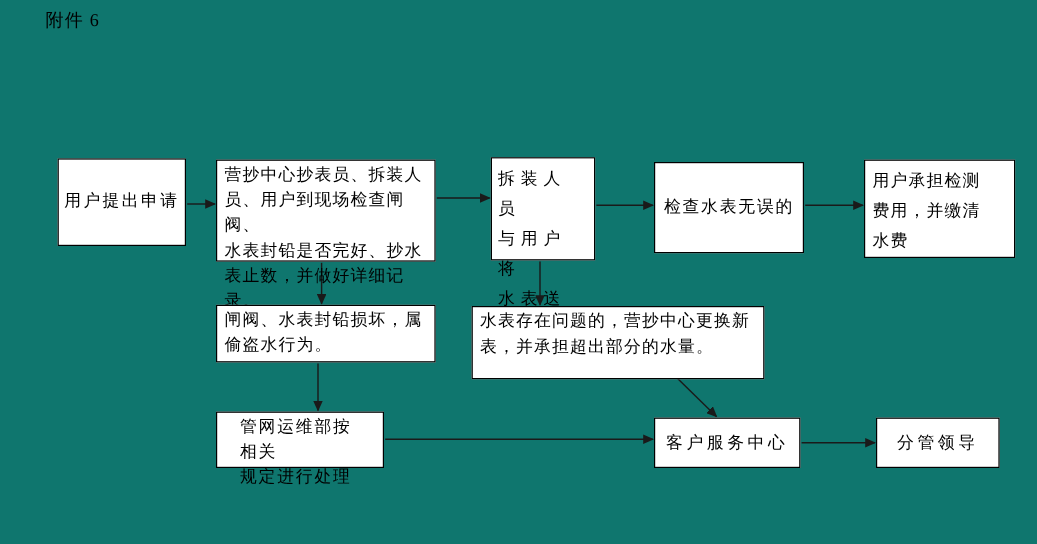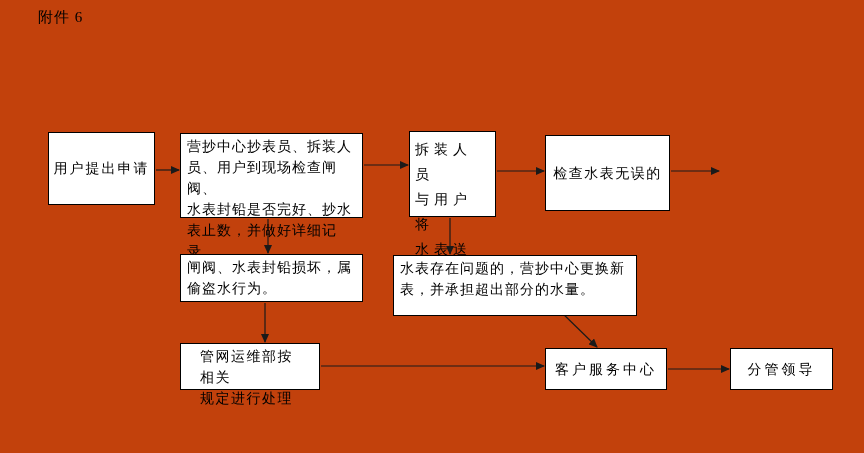--- a/index.html
+++ b/index.html
@@ -1,16 +1,16 @@
 <!DOCTYPE html>
 <html><head>
 <meta charset="utf-8">
 <style>
   html,body{margin:0;padding:0;background:#fff;}
-  #page{position:relative;width:864px;height:453px;background:#c2410c;overflow:hidden;
+  #page{position:relative;width:864px;height:453px;background:#0f766e;overflow:hidden;
         font-family:"Liberation Serif","DejaVu Serif",serif;color:#000;}
   #attachment{position:absolute;left:38px;top:8px;font-size:15px;letter-spacing:1px;}
   #doc-title{position:absolute;left:0;top:44px;width:100%;text-align:center;
              font-size:16px;letter-spacing:2px;}
   .box{position:absolute;box-sizing:border-box;border:1px solid #000;background:#fff;
        font-size:14px;line-height:21px;white-space:pre-line;}
   .center{display:flex;align-items:center;justify-content:center;text-align:center;}
   #b0{left:48px;top:132px;width:107px;height:73px;letter-spacing:2px;}
   #b1{left:180px;top:133px;width:183px;height:85px;padding:2px 6px;letter-spacing:1px;}
   #b2{left:409px;top:131px;width:87px;height:86px;padding:5px 5px;line-height:25px;letter-spacing:5px;}
@@ -51,20 +51,23 @@
 
   <div id="b0" class="box center">用户提出申请</div>
   <div id="b1" class="box">营抄中心抄表员、拆装人
 员、用户到现场检查闸阀、
 水表封铅是否完好、抄水
 表止数，并做好详细记录。</div>
   <div id="b2" class="box">拆装人员
 与用户将
 水表送检</div>
   <div id="b3" class="box center">检查水表无误的</div>
+  <div id="b4" class="box">用户承担检测
+费用，并缴清
+水费</div>
   <div id="b5" class="box">闸阀、水表封铅损坏，属
 偷盗水行为。</div>
   <div id="b6" class="box">水表存在问题的，营抄中心更换新
 表，并承担超出部分的水量。</div>
   <div id="b7" class="box">管网运维部按相关
 规定进行处理</div>
   <div id="b8" class="box center">客户服务中心</div>
   <div id="b9" class="box center">分管领导</div>
 
 </div>

